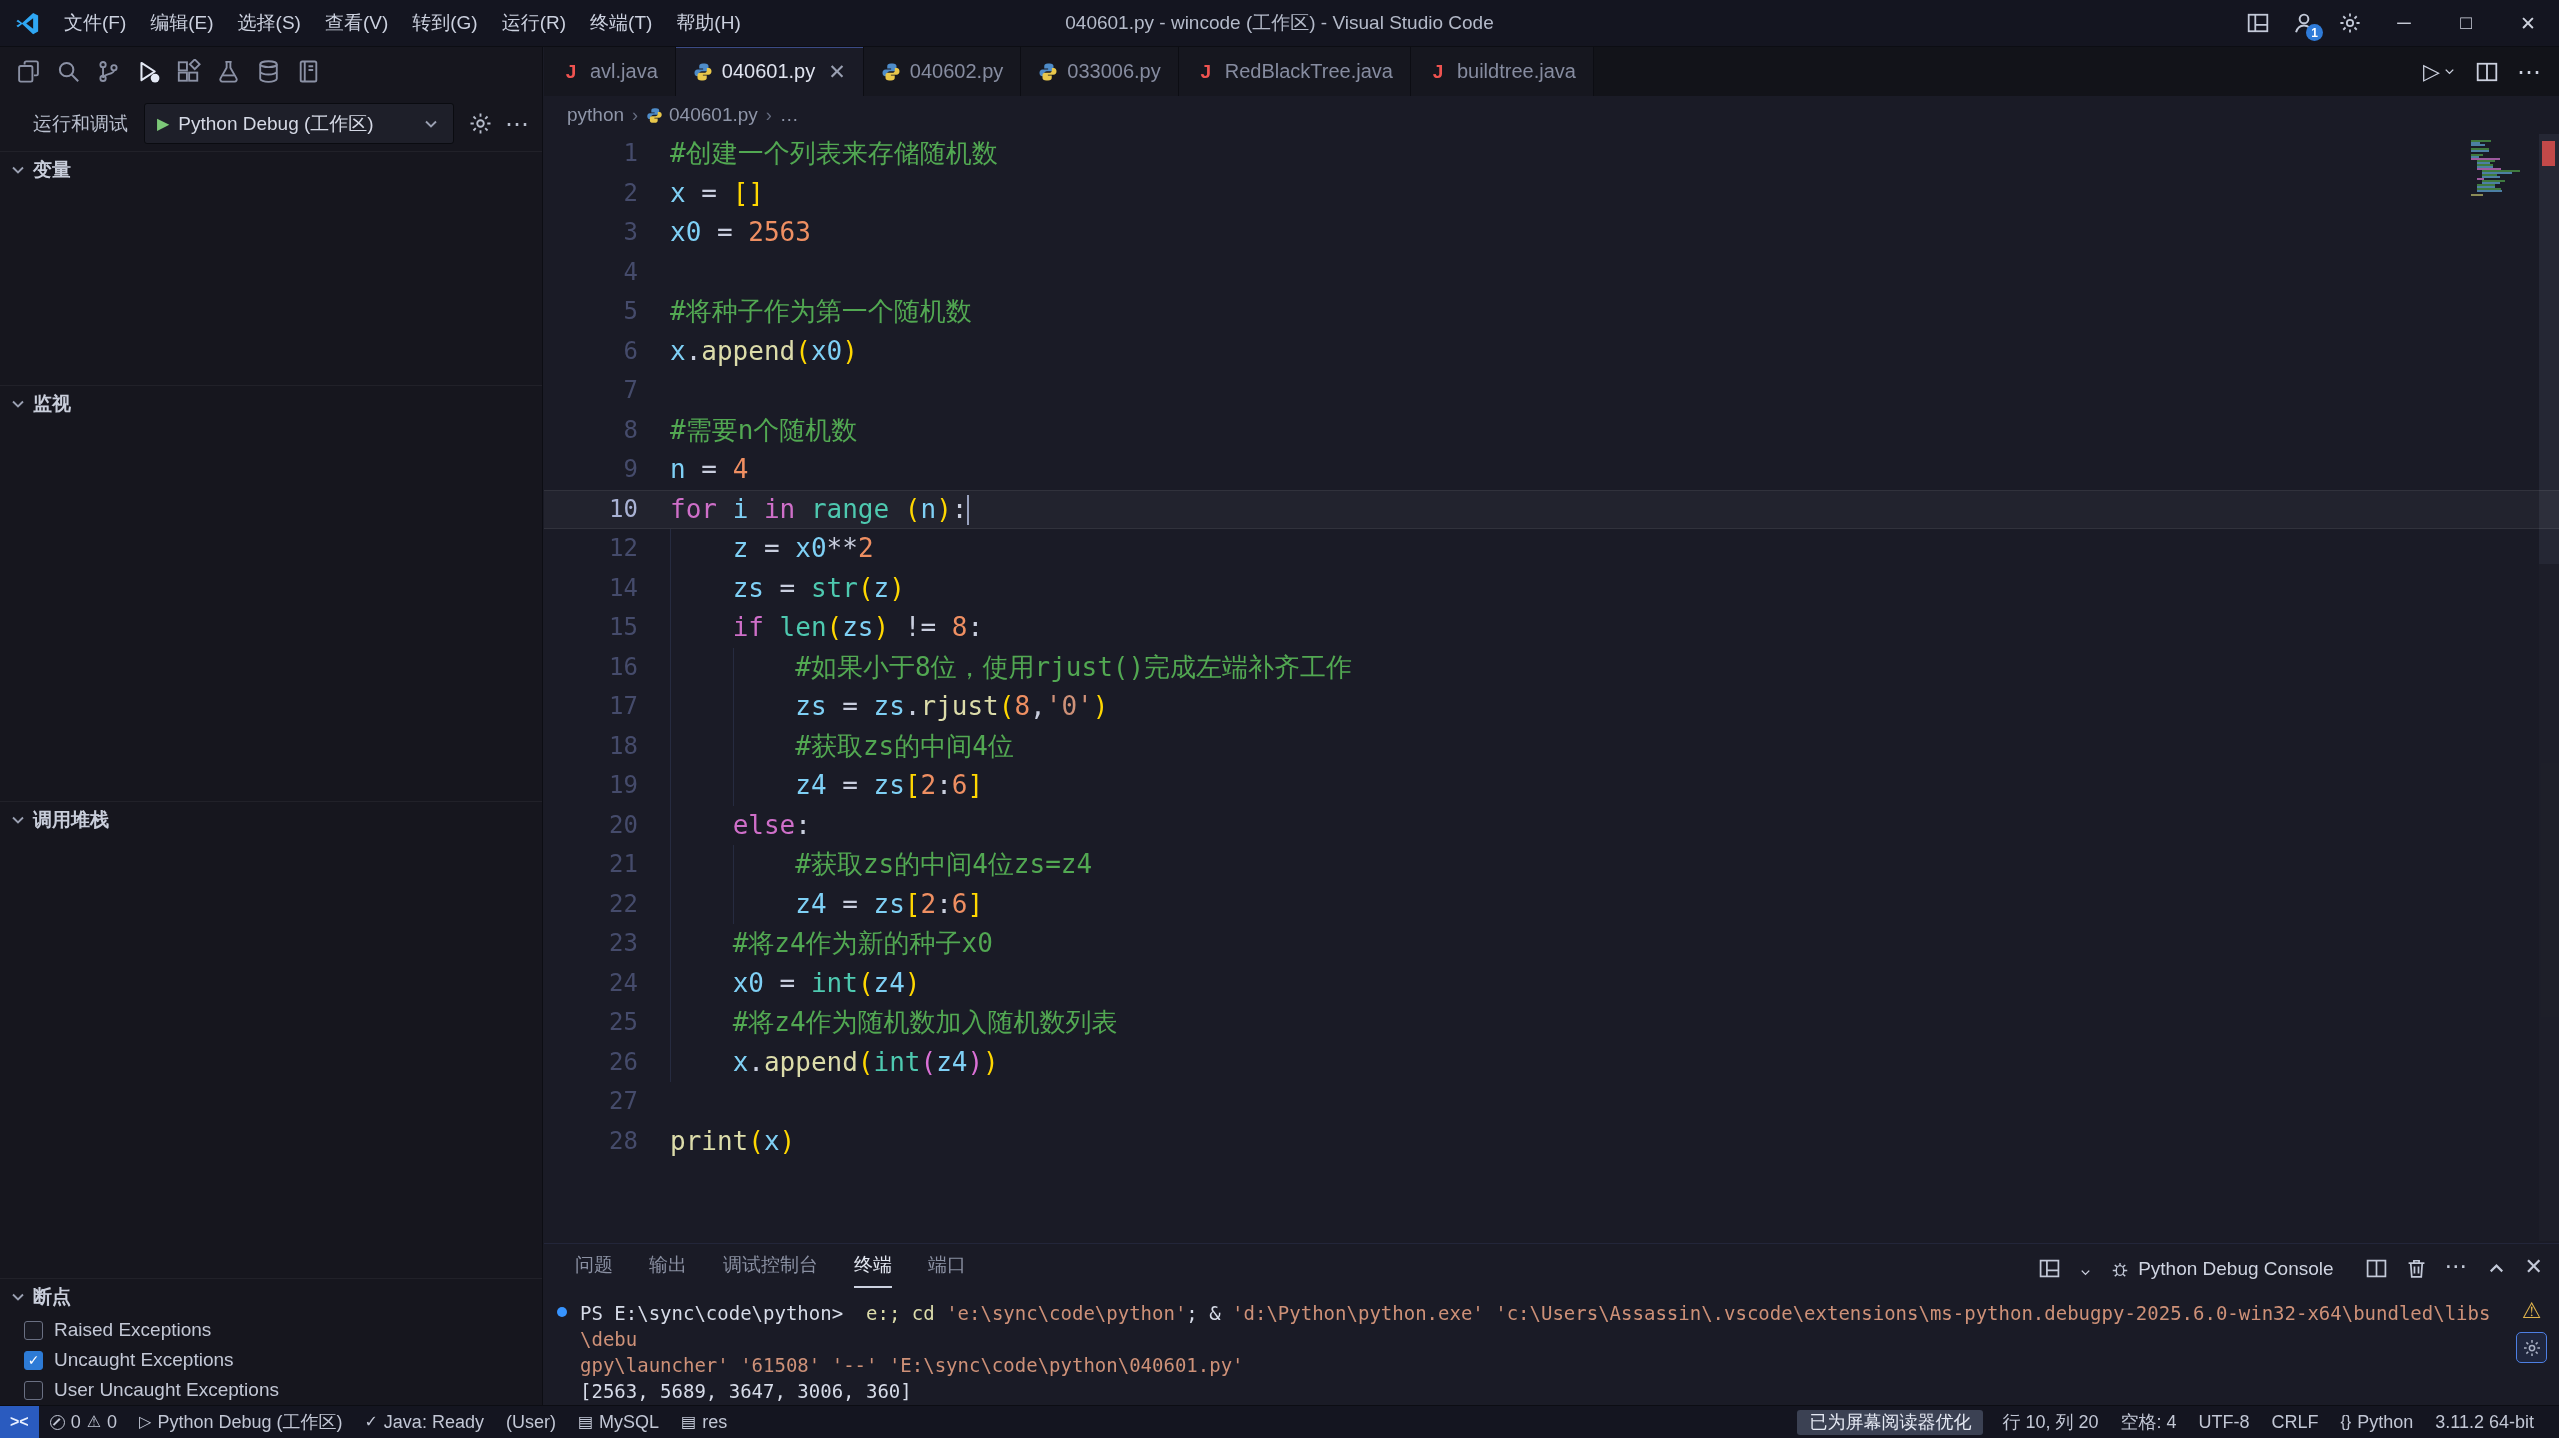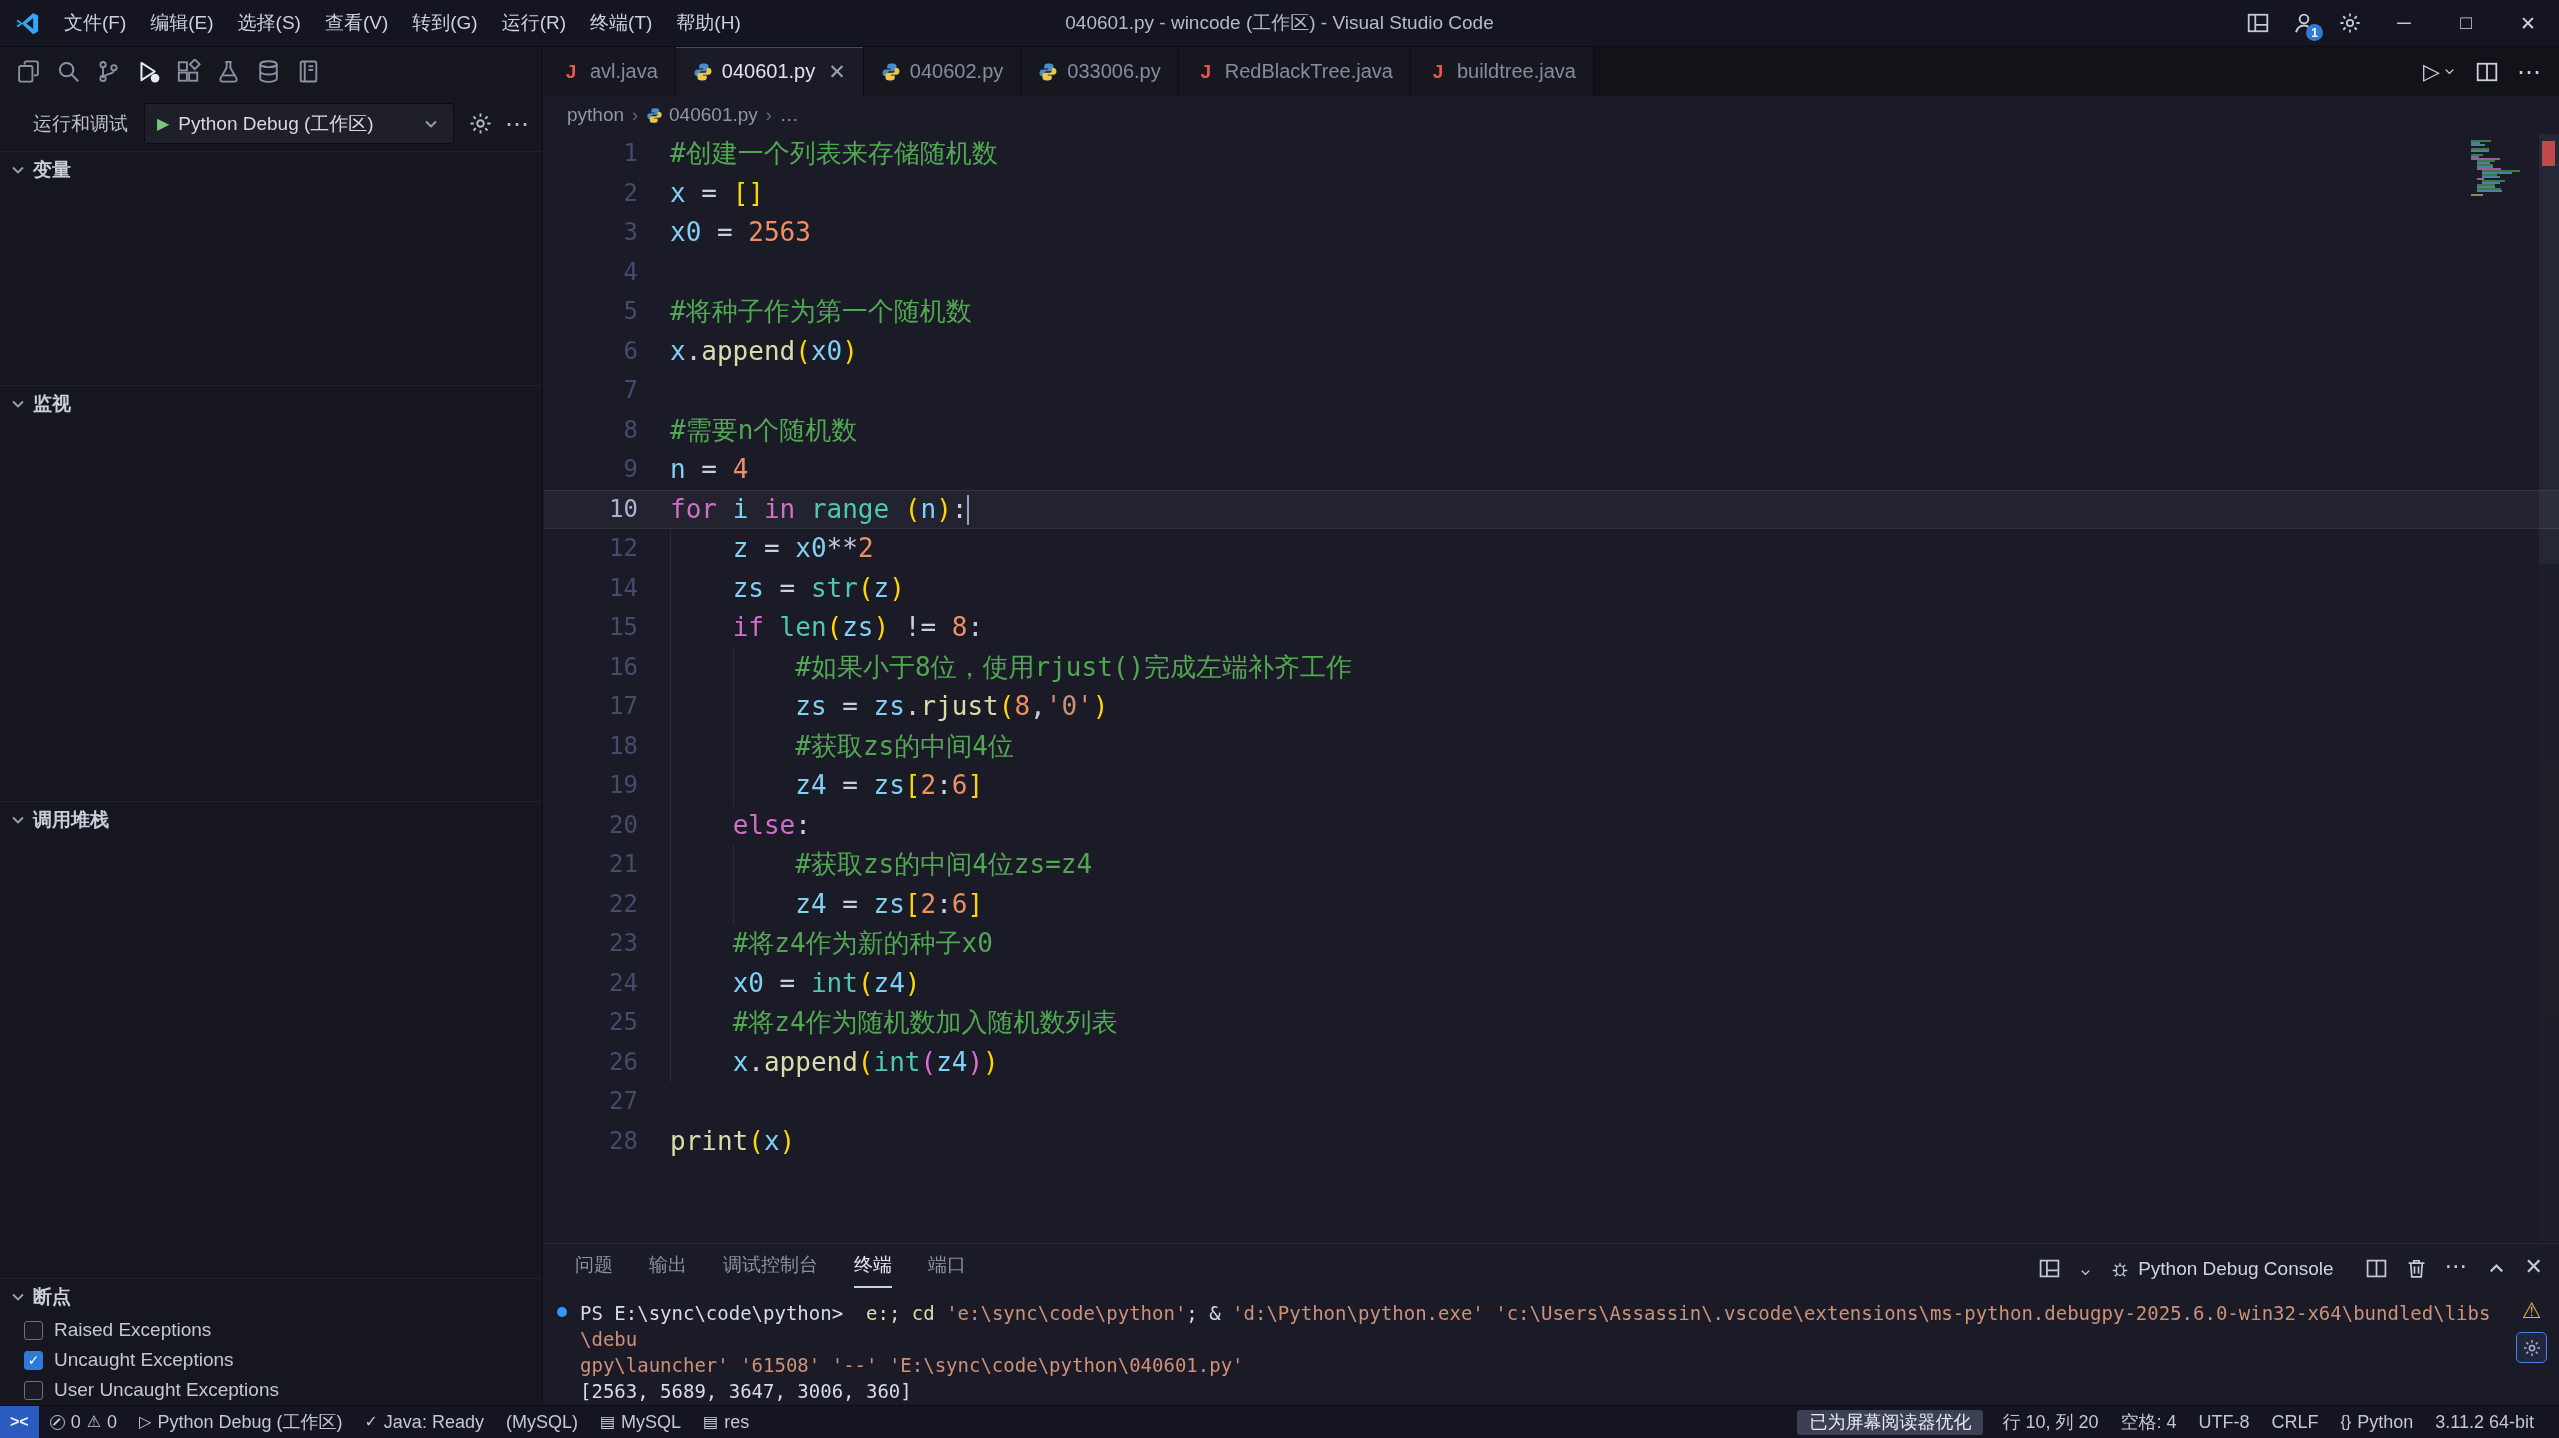--- a/index.html
+++ b/index.html
@@ -648,21 +648,21 @@
       </span>
       <span class="sb-item">
         <span class="sb-ico">▷</span>
         <span>Python Debug (工作区)</span>
       </span>
       <span class="sb-item">
         <span class="sb-ico">✓</span>
         <span>Java: Ready</span>
       </span>
       <span class="sb-item">
-        <span>(MySQL)</span>
+        <span>(User)</span>
       </span>
       <span class="sb-item">
         <span class="sb-ico">▤</span>
         <span>MySQL</span>
       </span>
       <span class="sb-item">
         <span class="sb-ico">▤</span>
         <span>res</span>
       </span>
     </div>

